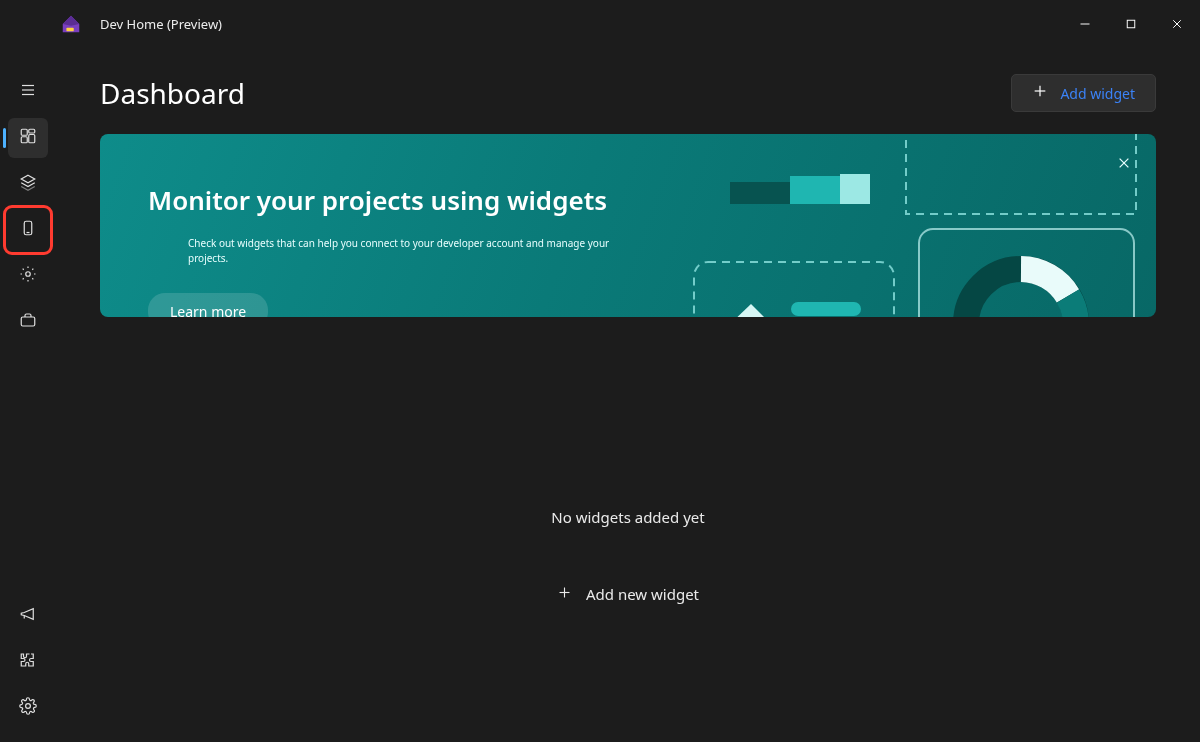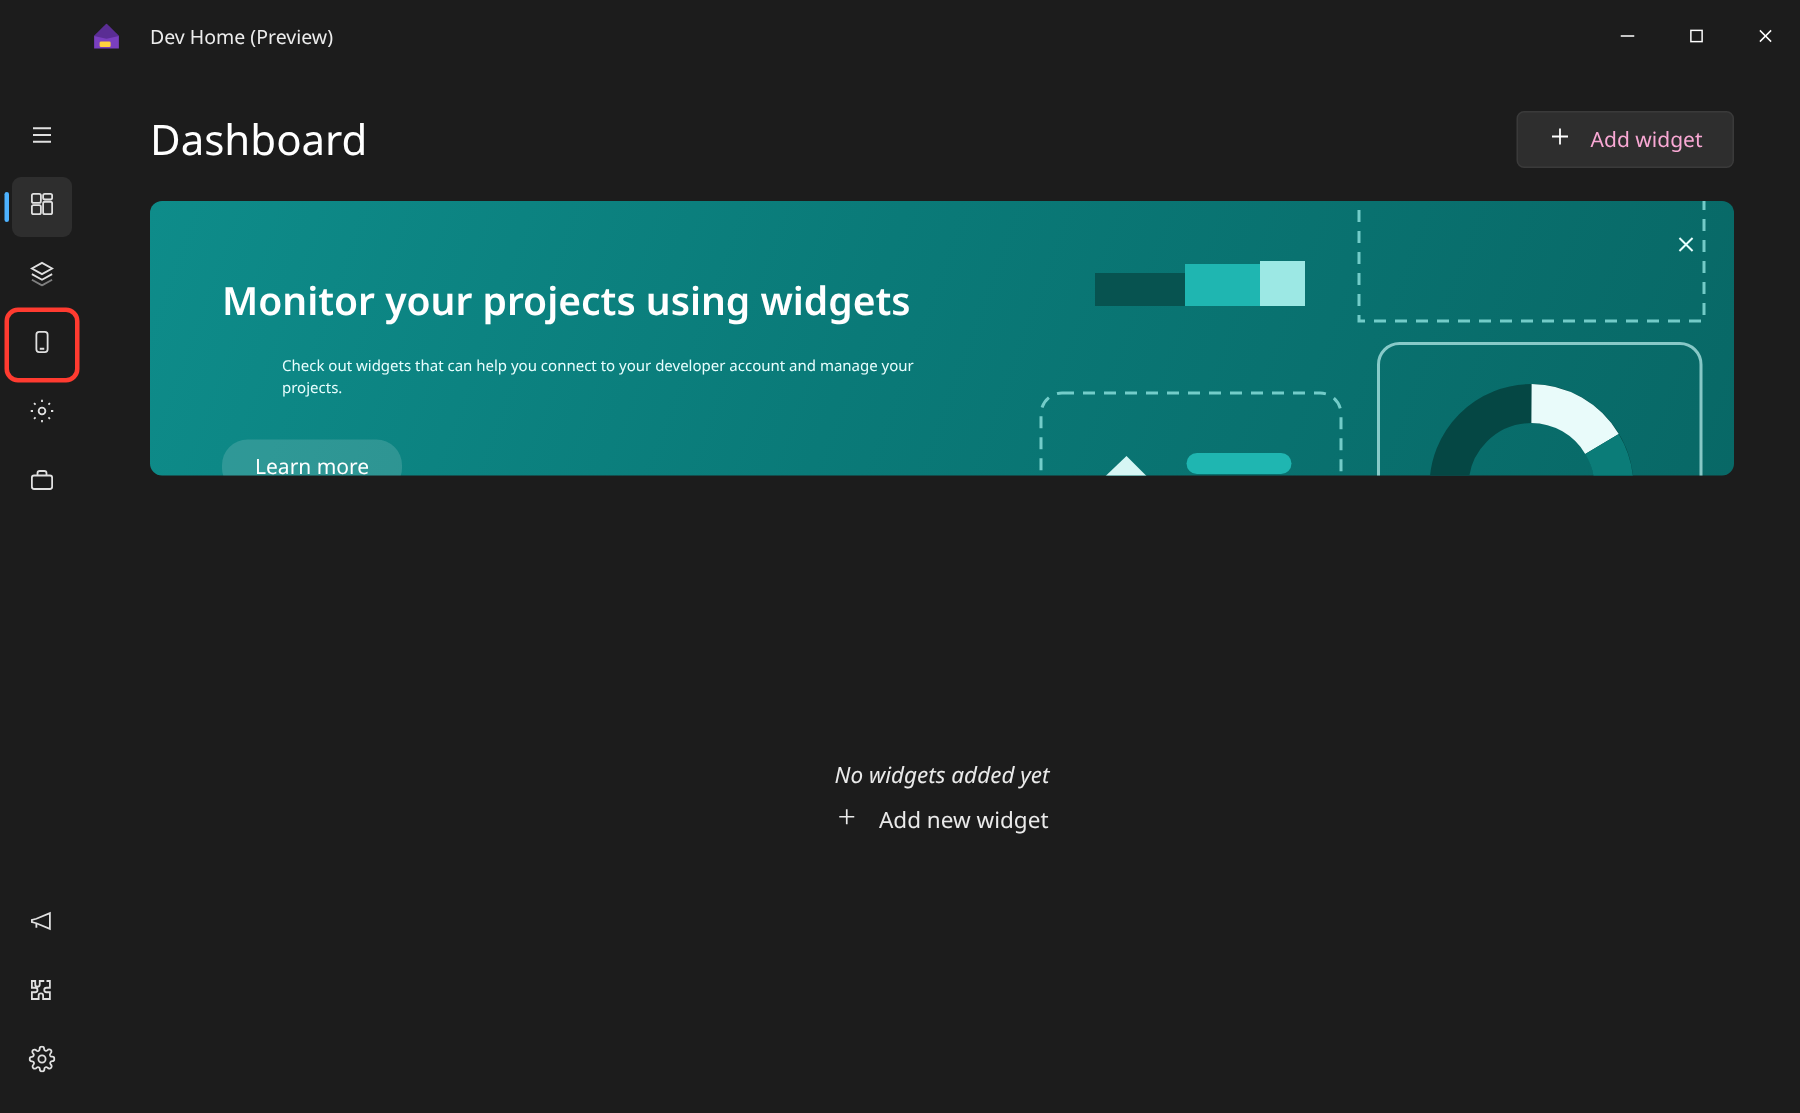--- a/index.html
+++ b/index.html
@@ -95,21 +95,21 @@
     color: #ffffff;
   }
   .add-widget-btn {
     display: flex; align-items: center;
     gap: 12px;
     height: 38px;
     padding: 0 20px;
     background: #2e2e2e;
     border: 1px solid #3a3a3a;
     border-radius: 5px;
-    color: #f9a8d4;
+    color: #3b82f6;
     font-size: 14px;
   }
   .add-widget-btn svg { width: 16px; height: 16px; stroke: #fff; stroke-width: 1.8; }
 
   
   .banner {
     position: relative;
     background: linear-gradient(110deg, #0e8c8a 0%, #0a7a78 45%, #086866 100%);
     border-radius: 8px;
     overflow: hidden;
@@ -159,24 +159,24 @@
   }
 
   
   .empty {
     margin-top: 190px;
     display: flex;
     flex-direction: column;
     align-items: center;
     gap: 10px;
   }
-  .empty-title { font-size: 15px; color: #eaeaea; font-style: italic; }
+  .empty-title { font-size: 15px; color: #eaeaea; }
   .empty-add {
     display: flex; align-items: center; gap: 14px;
-    font-size: 15px; color: #eaeaea;
+    font-size: 15px; color: #eaeaea; margin-top: 47px;
   }
   .empty-add svg { width: 15px; height: 15px; stroke:#eaeaea; stroke-width:1.8; }
 </style>
 </head>
 <body>
 
 <div class="titlebar">
   <div class="app-icon">
     <svg viewBox="0 0 24 24">
       <path d="M3 12 L12 3 L21 12 L21 21 L3 21 Z" fill="#7a3fbf"></path>

